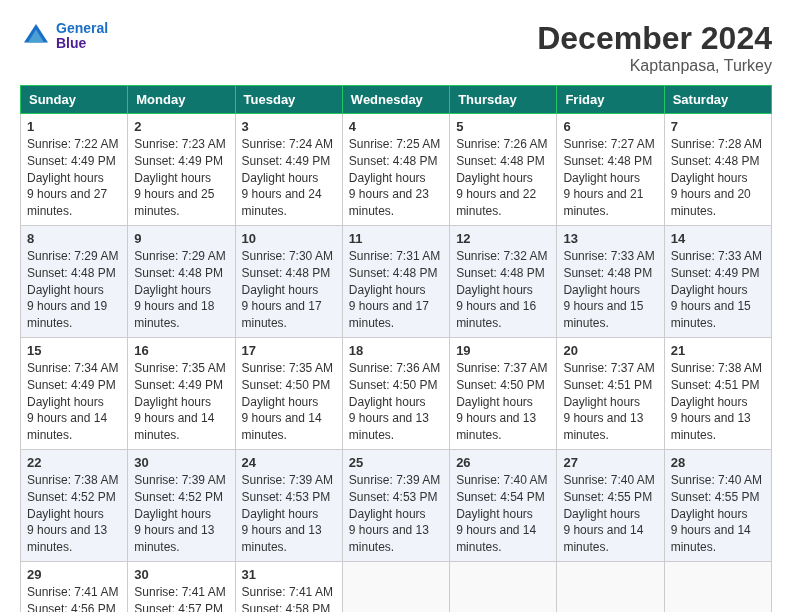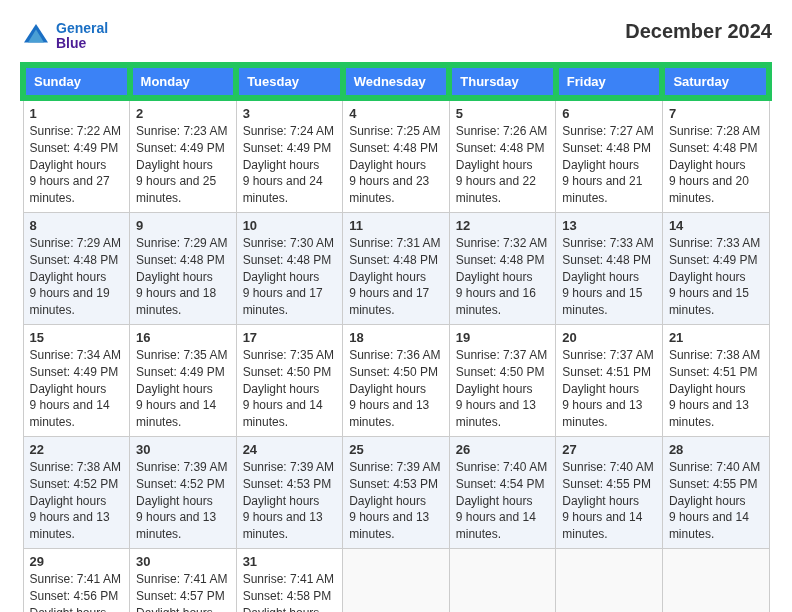--- a/index.html
+++ b/index.html
@@ -31,41 +31,41 @@
       color: #1a6fc4;
     }
     .logo-icon {
       width: 32px;
       height: 32px;
     }
     .title-block {
       text-align: right;
     }
     .month-year {
-      font-size: 20px;
+      font-size: 32px;
       font-weight: bold;
       color: #333;
     }
     .location {
       font-size: 16px;
       color: #555;
     }
     .calendar {
       width: 100%;
       border-collapse: collapse;
       font-size: 11px;
     }
     .calendar th {
-      background: #3b82f6;
+      background: #0f766e;
       color: #fff;
       text-align: left;
       padding: 6px 8px;
       font-size: 13px;
       font-weight: bold;
-      border: 6px solid #22c55e;
+      border: 1px solid #22c55e;
     }
     .calendar td {
       border: 1px solid #ccc;
       vertical-align: top;
       padding: 5px 6px;
       width: calc(100% / 7);
       background: #fff;
       min-height: 80px;
     }
     .calendar tr:nth-child(even) td {
@@ -104,20 +104,21 @@
       <polygon points="20,5 35,28 5,28" fill="#1a6fc4"></polygon>
       <polygon points="20,12 30,28 10,28" fill="#4a9fd4"></polygon>
     </svg>
     <div class="logo-text">
       <div><span>General</span></div>
       <div><span style="color:#4c1d95">Blue</span></div>
     </div>
   </div>
   <div class="title-block">
     <div class="month-year">December 2024</div>
+    <div class="location">Kaptanpasa, Turkey</div>
   </div>
 </div>
 
 <table class="calendar">
   <thead>
     <tr>
 
     <th>Sunday</th>
         <th>Monday</th>
         <th>Tuesday</th>

